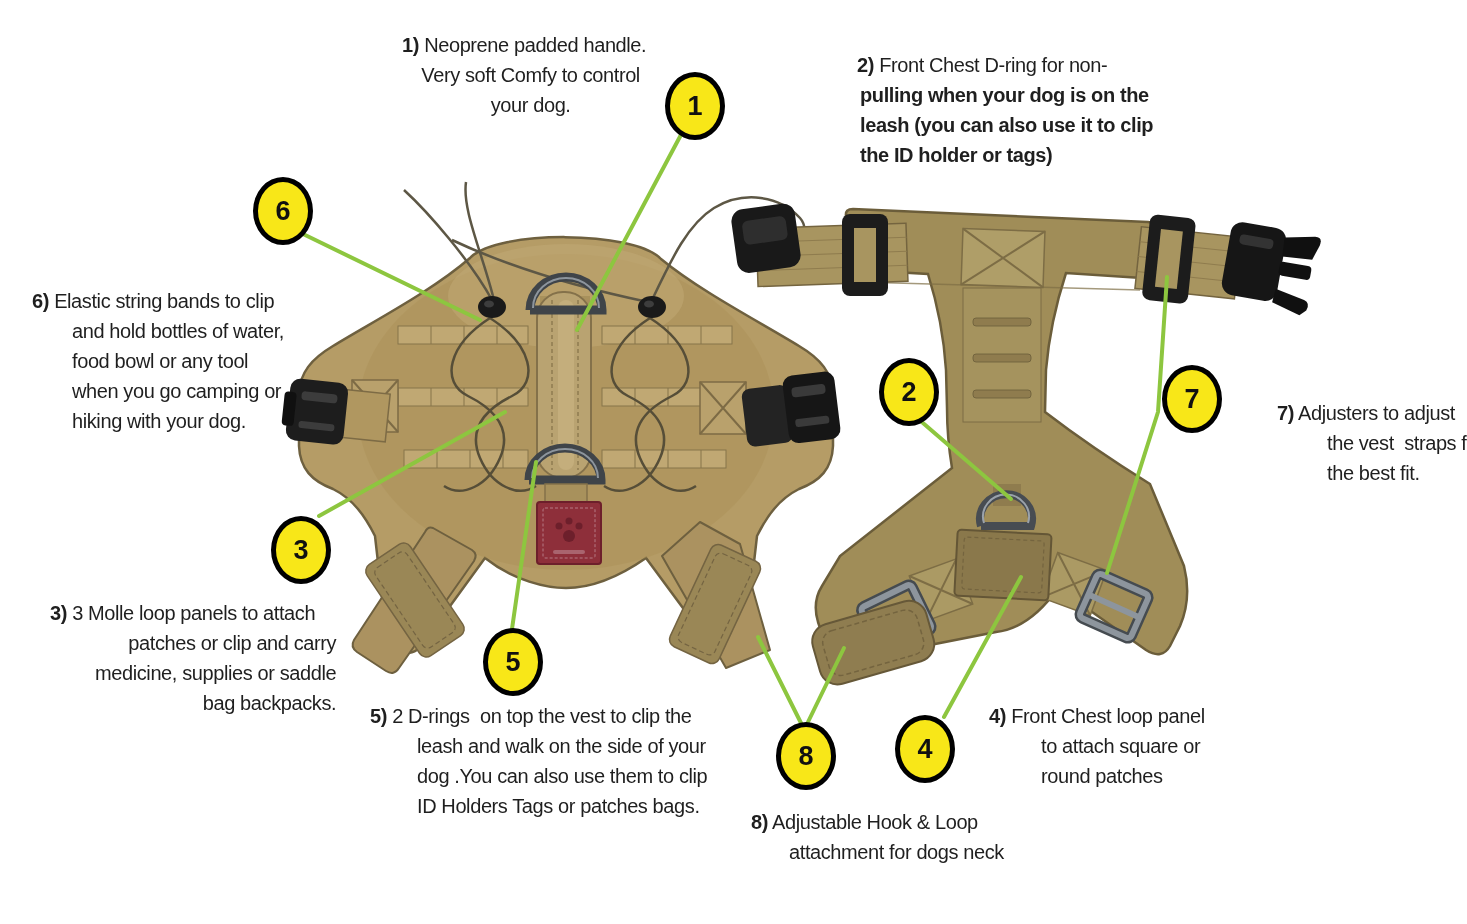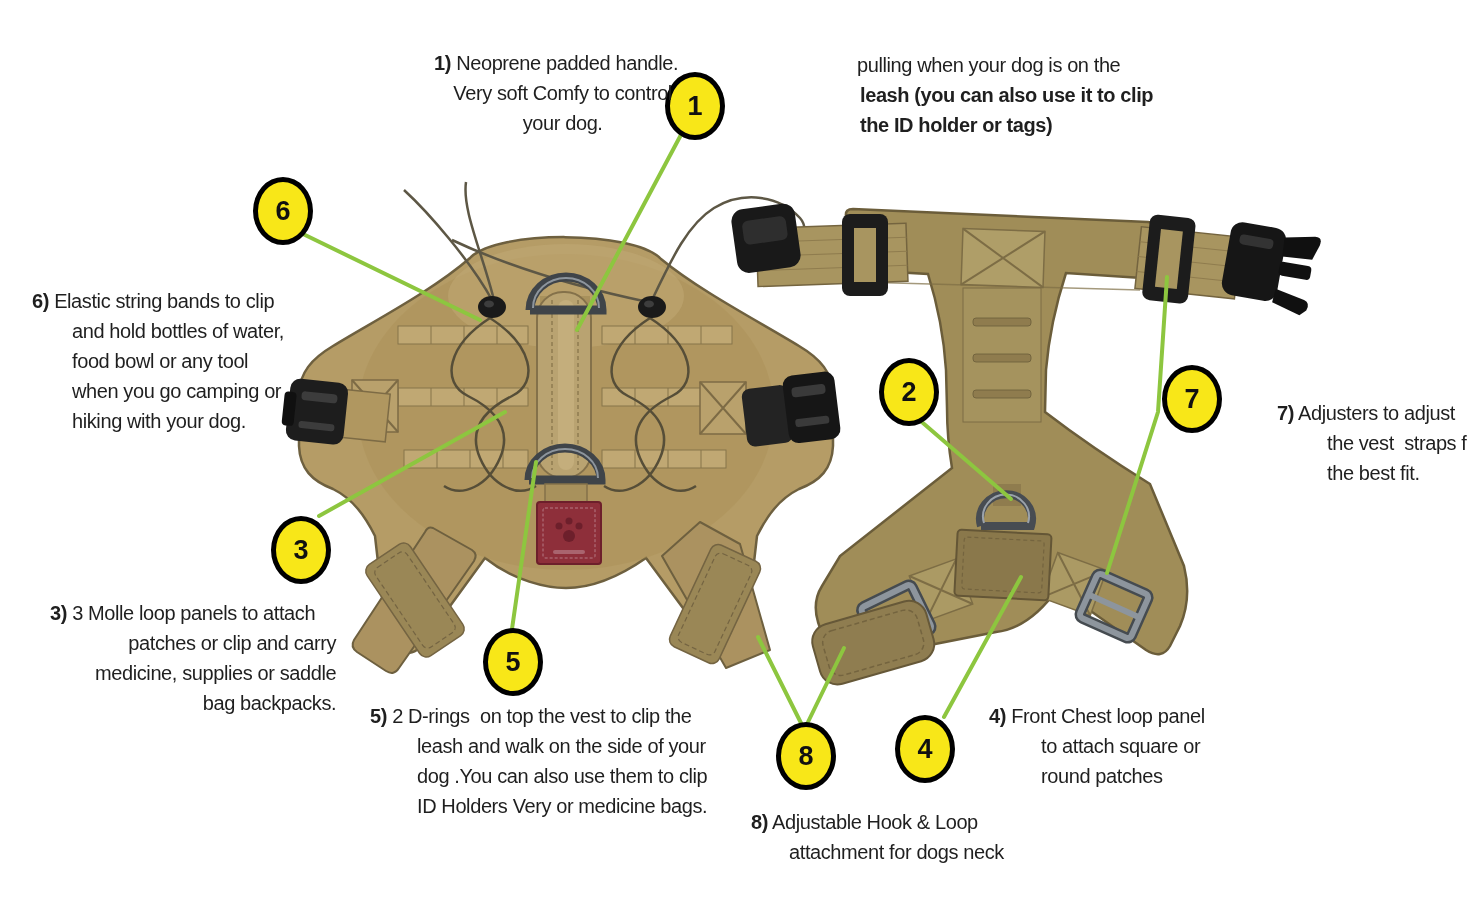--- a/index.html
+++ b/index.html
@@ -6,21 +6,21 @@
   #page{
     position:relative;width:1467px;height:924px;overflow:hidden;
     background:var(--background,#fff);
     font-family:"Liberation Sans",sans-serif;color:var(--text,#1f1f1f);
   }
   #art{position:absolute;left:0;top:0;width:1467px;height:924px;}
   
   .tb{position:absolute;font-size:20px;line-height:30px;letter-spacing:-0.4px;}
   .line{white-space:pre;}
   .pfx{font-weight:bold;}
-  .tb1{left:402px;top:48px;margin-left:32px;}  .tb1 .line+.line{padding-left:13px;text-align:center;}
+  .tb1{left:402px;top:30px;}  .tb1 .line+.line{padding-left:13px;text-align:center;}
   .tb2{left:857px;top:50px;}  .tb2 .line+.line{padding-left:3px;font-weight:bold;}
   .tb3{left:50px;top:598px;}  .tb3 .line+.line{padding-left:45px;text-align:right;}
   .tb4{left:989px;top:701px;} .tb4 .line+.line{padding-left:52px;}
   .tb5{left:370px;top:701px;} .tb5 .line+.line{padding-left:47px;}
   .tb6{left:32px;top:258px;margin-top:28px;}  .tb6 .line+.line{padding-left:40px;}
   .tb7{left:1277px;top:398px;}.tb7 .line+.line{padding-left:50px;}
   .tb8{left:751px;top:807px;} .tb8 .line+.line{padding-left:38px;}
   
   .callout{
     position:absolute;width:50px;height:58px;box-sizing:content-box;
@@ -279,20 +279,21 @@
       <span>8</span>
     </div>
 
   <div class="tb tb1">
     <div class="line"><b class="pfx">1)</b><span> Neoprene padded handle.</span></div>
     <div class="line">Very soft Comfy to control</div>
     <div class="line">your dog.</div>
   </div>
 
   <div class="tb tb2">
+    <div class="line"><b class="pfx">2)</b><span> Front Chest D-ring for non-</span></div>
     <div class="line">pulling when your dog is on the</div>
     <div class="line">leash (you can also use it to clip</div>
     <div class="line">the ID holder or tags)</div>
   </div>
 
   <div class="tb tb3">
     <div class="line"><b class="pfx">3)</b><span> 3 Molle loop panels to attach</span></div>
     <div class="line">patches or clip and carry</div>
     <div class="line">medicine, supplies or saddle</div>
     <div class="line">bag backpacks.</div>
@@ -301,21 +302,21 @@
   <div class="tb tb4">
     <div class="line"><b class="pfx">4)</b><span> Front Chest loop panel</span></div>
     <div class="line">to attach square or</div>
     <div class="line">round patches</div>
   </div>
 
   <div class="tb tb5">
     <div class="line"><b class="pfx">5)</b><span> 2 D-rings  on top the vest to clip the</span></div>
     <div class="line">leash and walk on the side of your</div>
     <div class="line">dog .You can also use them to clip</div>
-    <div class="line">ID Holders Very or medicine bags.</div>
+    <div class="line">ID Holders Tags or patches bags.</div>
   </div>
 
   <div class="tb tb6">
     <div class="line"><b class="pfx">6)</b><span> Elastic string bands to clip</span></div>
     <div class="line">and hold bottles of water,</div>
     <div class="line">food bowl or any tool</div>
     <div class="line">when you go camping or</div>
     <div class="line">hiking with your dog.</div>
   </div>
 

